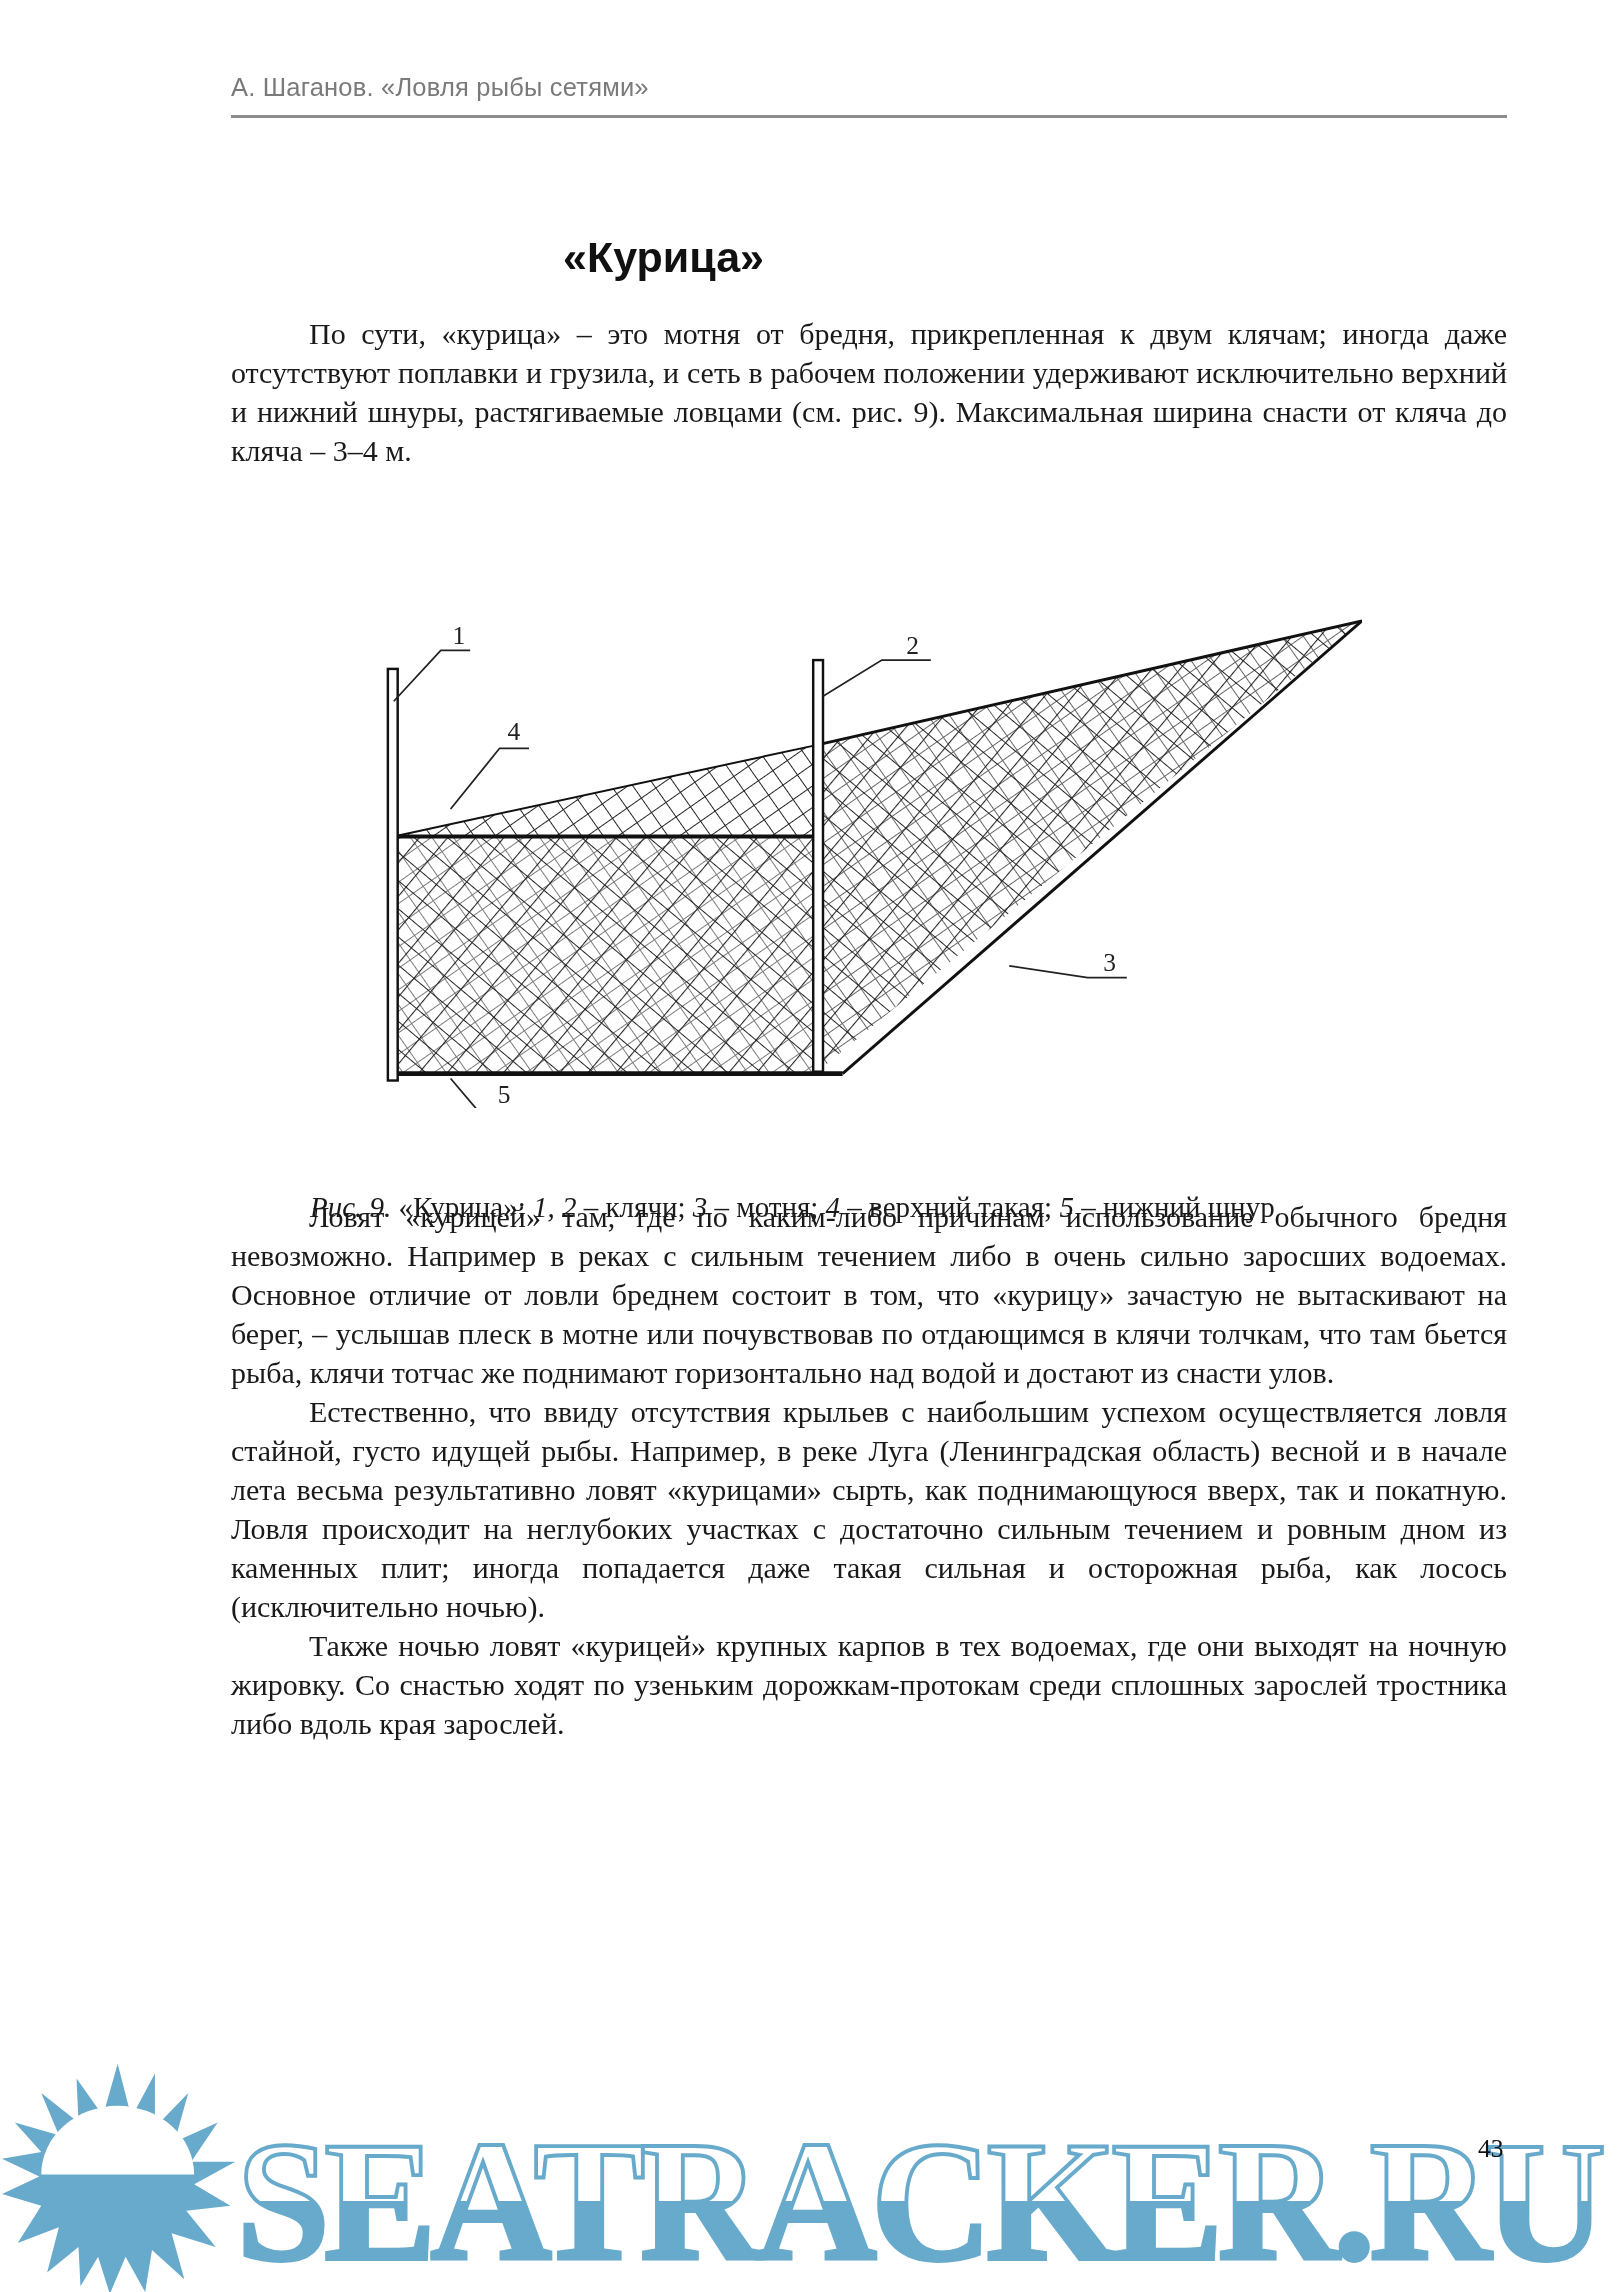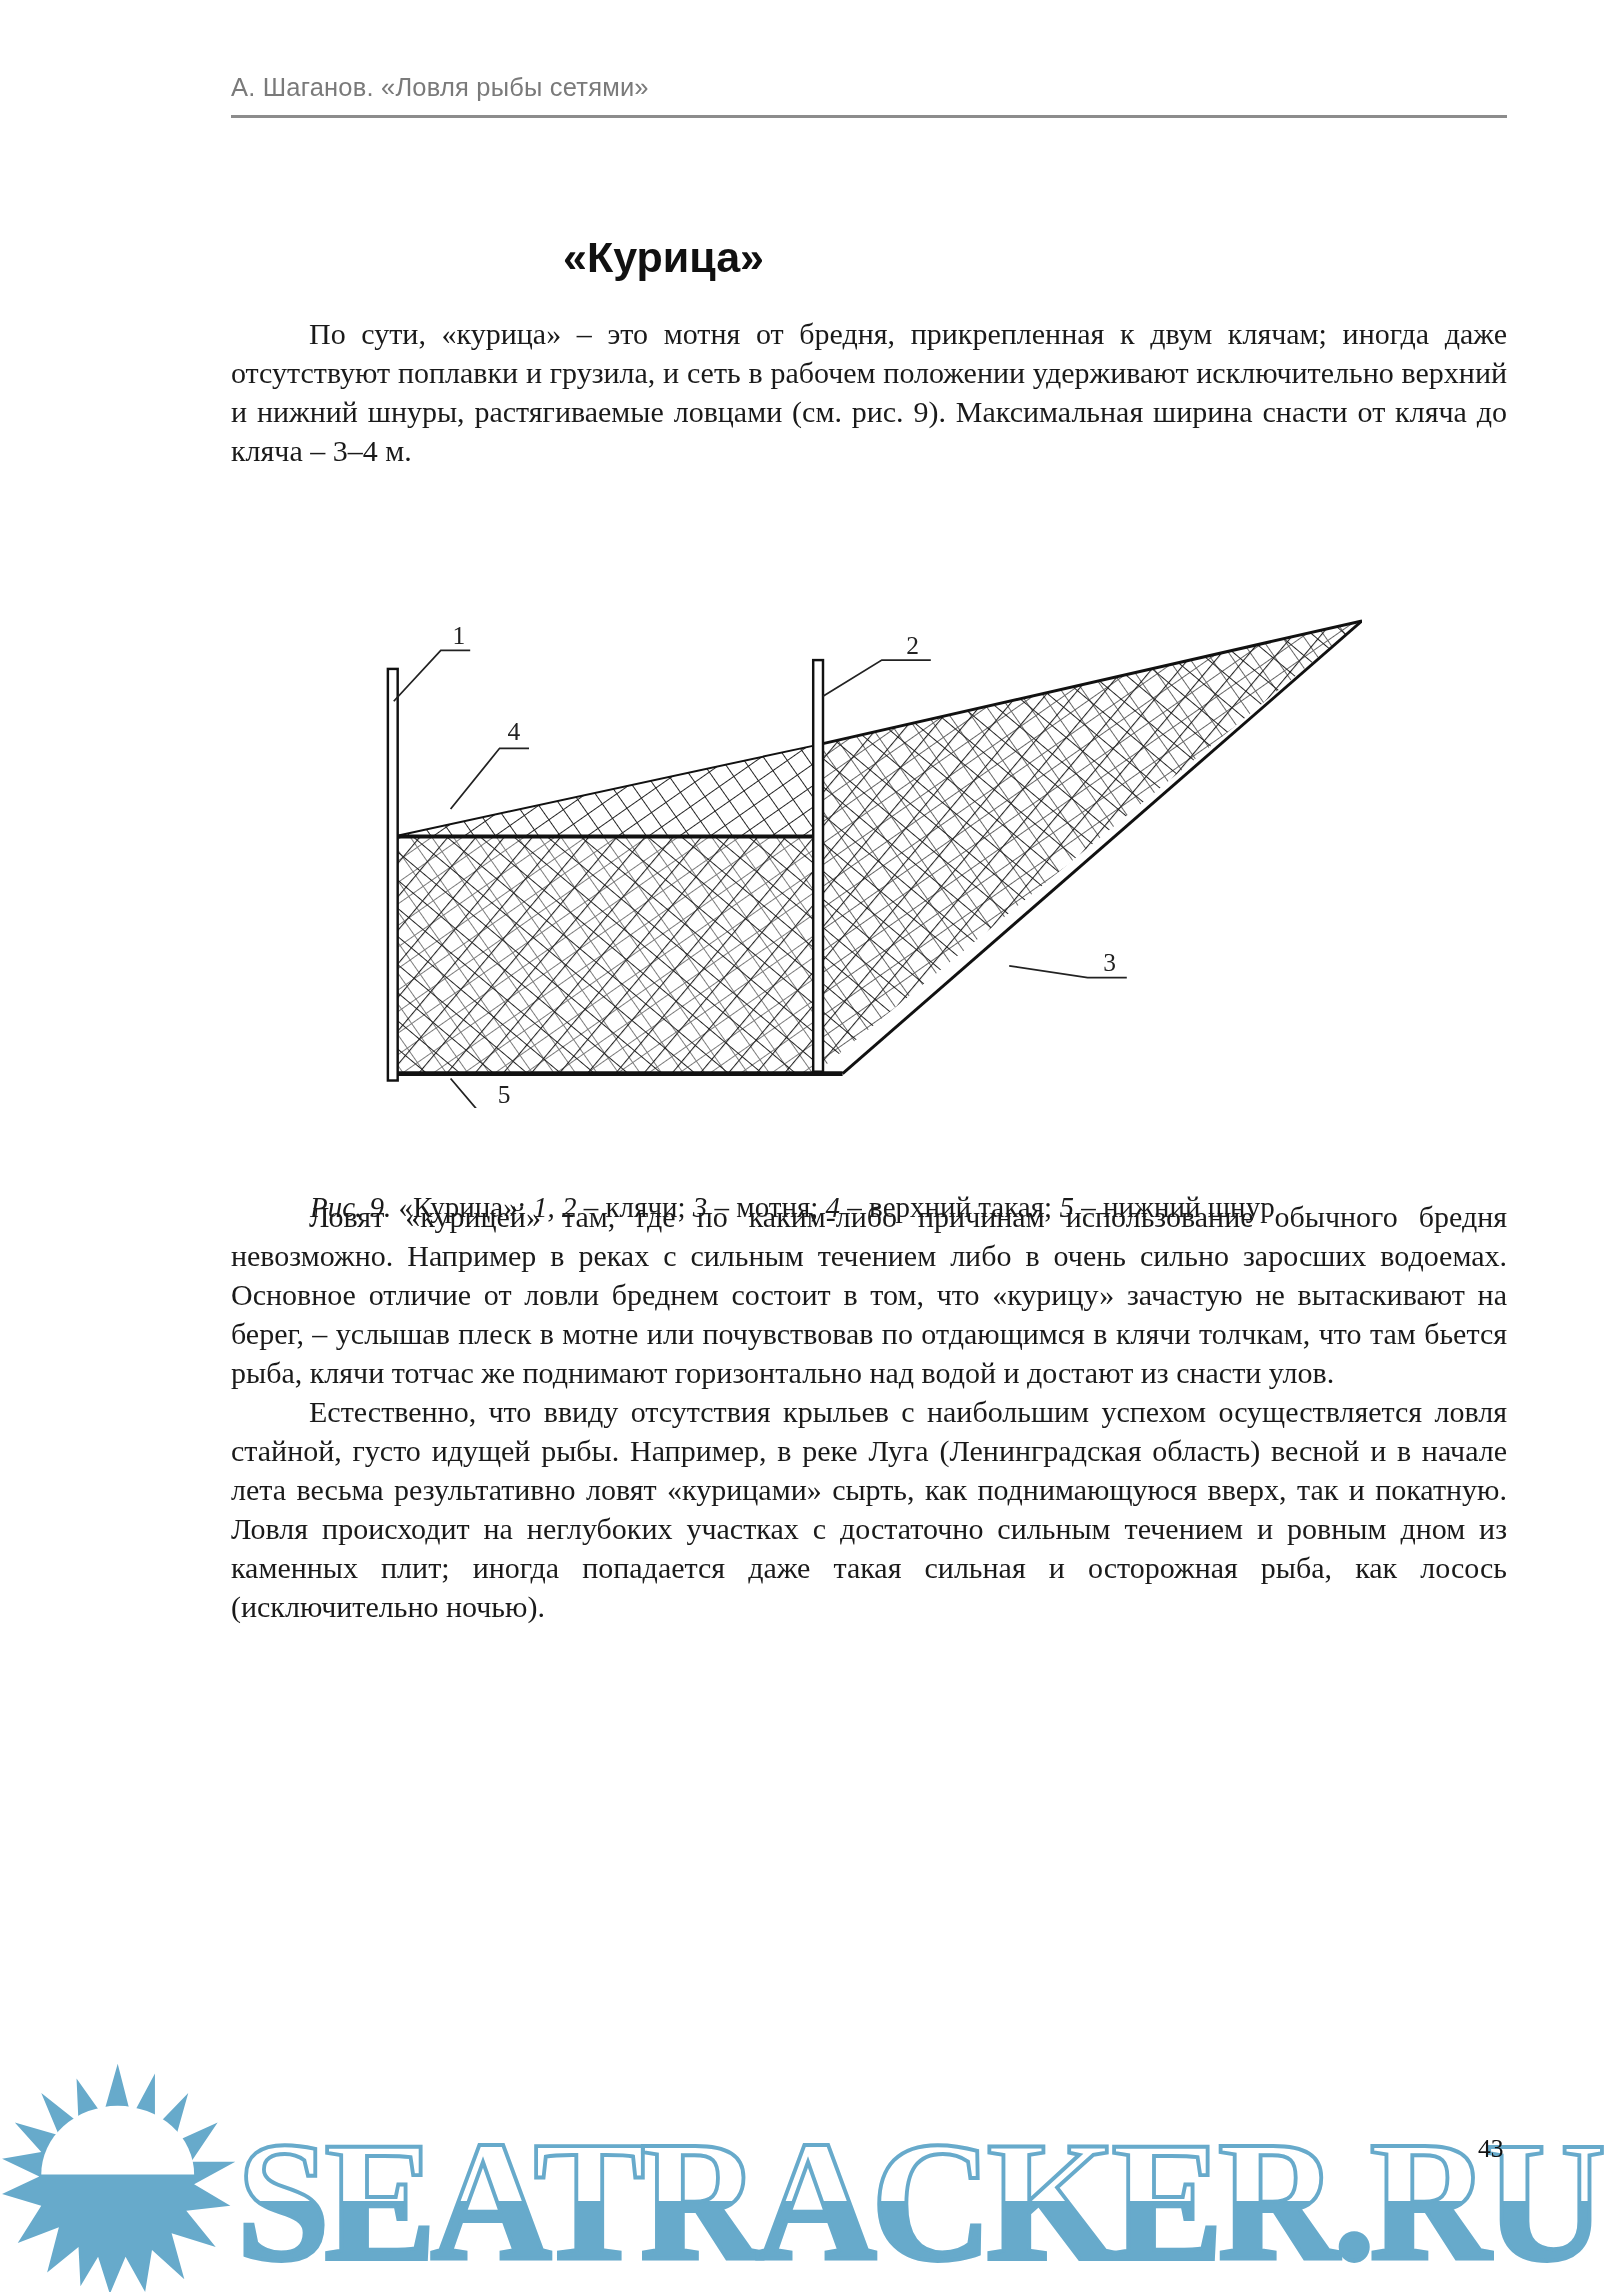--- a/index.html
+++ b/index.html
@@ -72,20 +72,21 @@
   </svg>
 </div>
 
 <div class="caption">
   <i>Рис. 9.</i><span> «Курица»: </span><i>1, 2</i><span> – клячи; </span><i>3</i><span> – мотня; </span><i>4</i><span> – верхний такая; </span><i>5</i><span> – нижний шнур</span>
 </div>
 
 <div class="text" style="top:1197px;">
   <p>Ловят «курицей» там, где по каким-либо причинам использование обычного бредня невозможно. Например в реках с сильным течением либо в очень сильно заросших водоемах. Основное отличие от ловли бреднем состоит в том, что «курицу» зачастую не вытаскивают на берег, – услышав плеск в мотне или почувствовав по отдающимся в клячи толчкам, что там бьется рыба, клячи тотчас же поднимают горизонтально над водой и достают из снасти улов.</p>
   <p>Естественно, что ввиду отсутствия крыльев с наибольшим успехом осуществляется ловля стайной, густо идущей рыбы. Например, в реке Луга (Ленинградская область) весной и в начале лета весьма результативно ловят «курицами» сырть, как поднимающуюся вверх, так и покатную. Ловля происходит на неглубоких участках с достаточно сильным течением и ровным дном из каменных плит; иногда попадается даже такая сильная и осторожная рыба, как лосось (исключительно ночью).</p>
+  <p>Также ночью ловят «курицей» крупных карпов в тех водоемах, где они выходят на ночную жировку. Со снастью ходят по узеньким дорожкам-протокам среди сплошных зарослей тростника либо вдоль края зарослей.</p>
 </div>
 
 <svg class="watermark" viewBox="0 0 1654 249" xmlns="http://www.w3.org/2000/svg">
   <g transform="translate(120,130)">
     <polygon fill="#67aacb" points="
       0,-115 14,-60 38,-105 38,-50 72,-85 58,-35 102,-55 75,-15 120,-15 78,8 115,30 70,35 100,72 55,58 68,105 35,75 28,118 8,82 -8,120 -20,82 -38,112 -40,72 -72,98 -60,52 -102,68 -78,30 -118,18 -80,0 -118,-18 -78,-25 -105,-55 -60,-42 -78,-85 -40,-55 -42,-100 -15,-62"></polygon>
     <path d="M -78 -2 A 78 70 0 0 1 78 -2 Z" fill="#ffffff"></path>
   </g>
 </svg>
 

